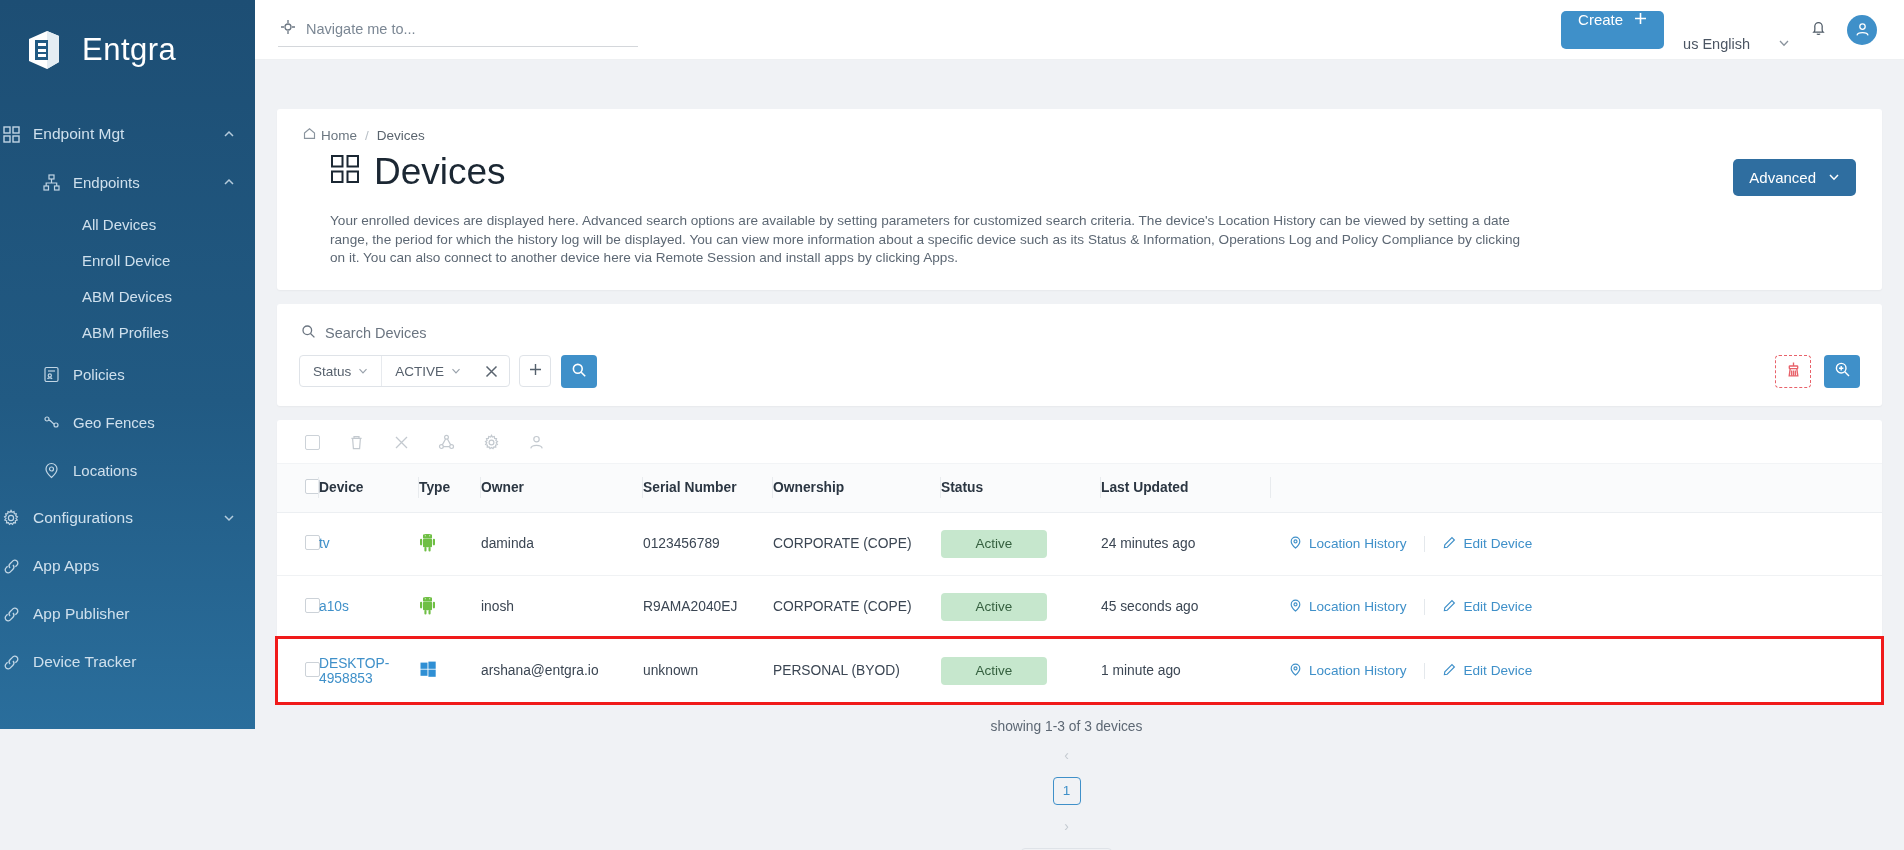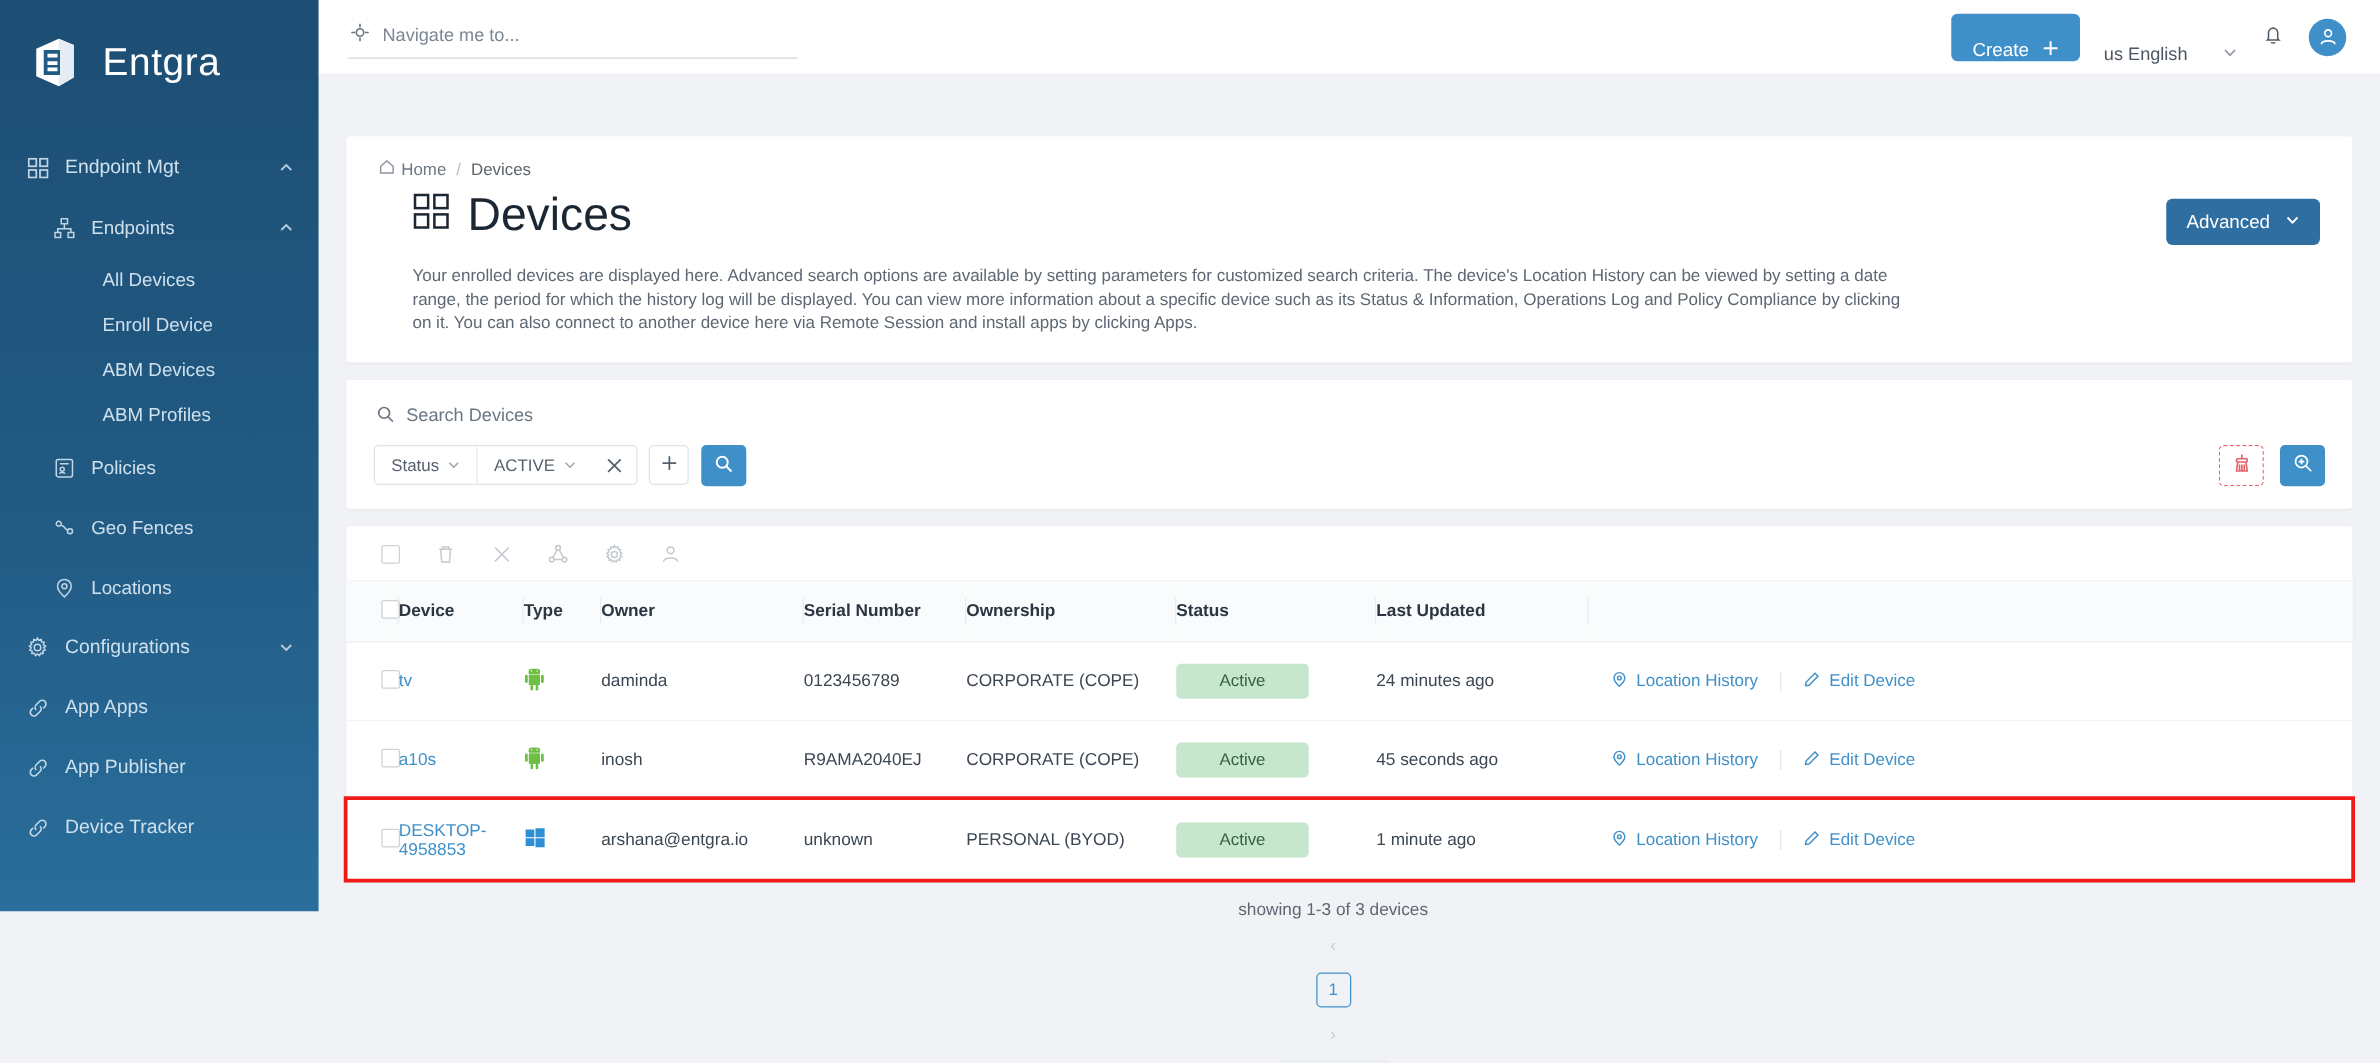--- a/index.html
+++ b/index.html
@@ -39,21 +39,21 @@
     white-space: nowrap;
   }
   .nav-item .ic {
     width: 22px; height: 22px; margin-right: 11px;
     display: inline-flex; align-items: center; justify-content: center;
     flex: 0 0 22px;
     opacity: .92;
   }
   .nav-item .lbl { flex: 1 1 auto; }
   .nav-item .chev { width: 16px; height: 16px; opacity: .85; display:inline-flex; align-items:center; justify-content:center;}
-  .lvl0 { padding-left: 19px; }
+  .lvl0 { }
   .lvl1 { padding-left: 40px; font-size: 15px; }
   .lvl2 { padding-left: 82px; font-size: 15px; height: 36px; }
   .lvl1b { padding-left: 40px; font-size: 15px; }
 
   
   .main {
     flex: 1 1 auto; height: 850px;
     background: #f0f2f5;
     overflow: hidden;
     position: relative;
@@ -74,21 +74,21 @@
   .navsearch input {
     border: 0; outline: 0; font-size: 14.5px; color: #6d28d9;
     font-family: "Liberation Sans", sans-serif; width: 100%;
     background: transparent;
   }
   .navsearch input::placeholder { color: #7b8794; }
   .topbar-right { margin-left: auto; display: flex; align-items: center; gap: 19px; }
   .btn-create {
     background: #3f90c9; color: #fff; border: 0; border-radius: 5px;
     height: 38px; padding: 0 17px; font-size: 15px; cursor: pointer;
-    display: inline-flex; align-items: flex-end; gap: 11px;
+    display: inline-flex; align-items: flex-start; gap: 11px;
     font-family: "Liberation Sans", sans-serif;
   }
   .lang { display: inline-flex; align-items: center; gap: 28px; font-size: 14.5px; color: #4b5563; cursor: pointer; margin-top: 28px; }
   .bell { cursor: pointer; }
   .avatar {
     width: 30px; height: 30px; border-radius: 50%;
     background: #3f90c9; display: inline-flex; align-items: center; justify-content: center;
     cursor: pointer;
   }
 

